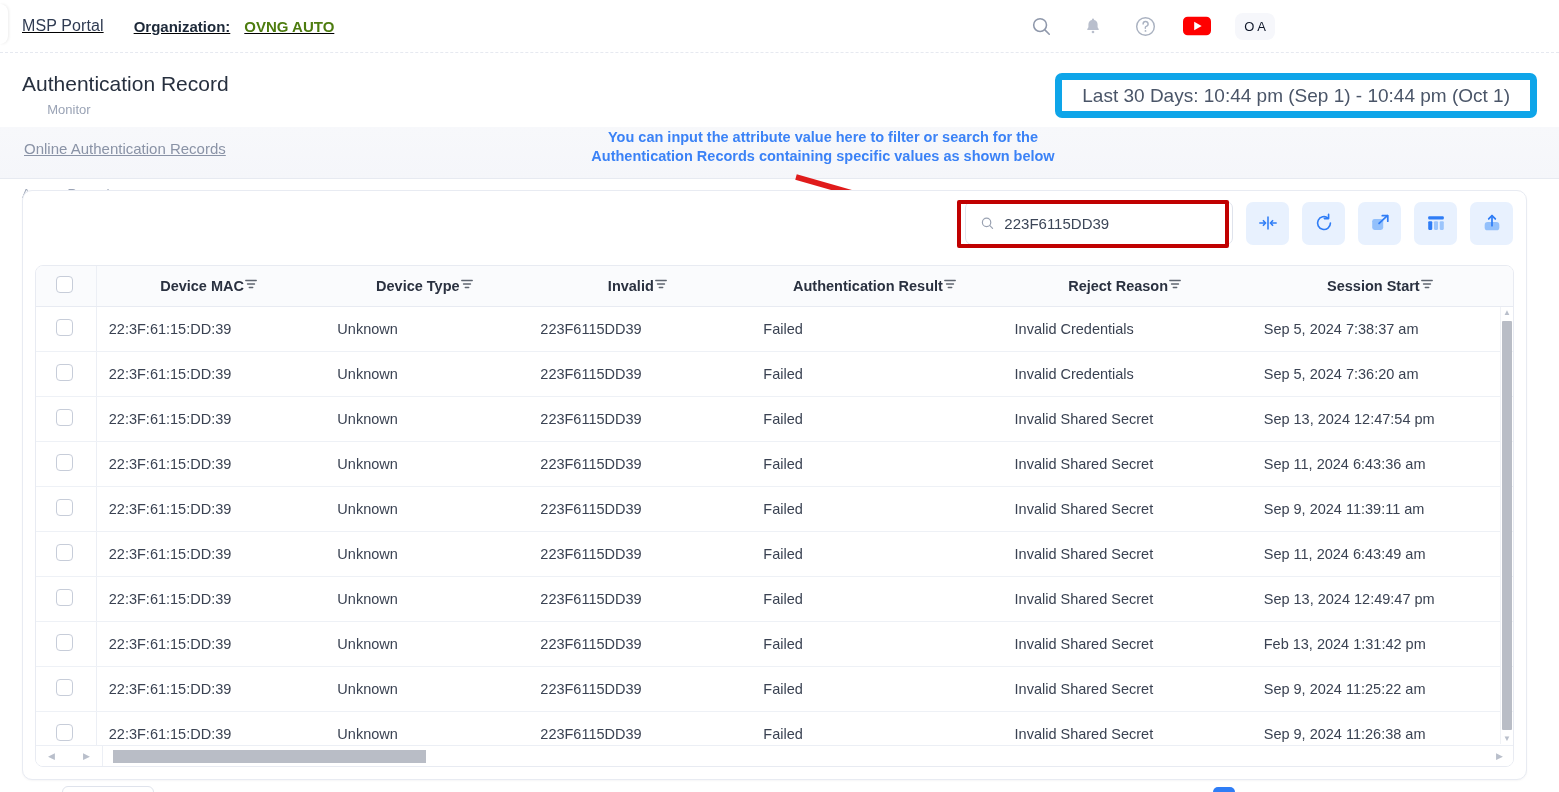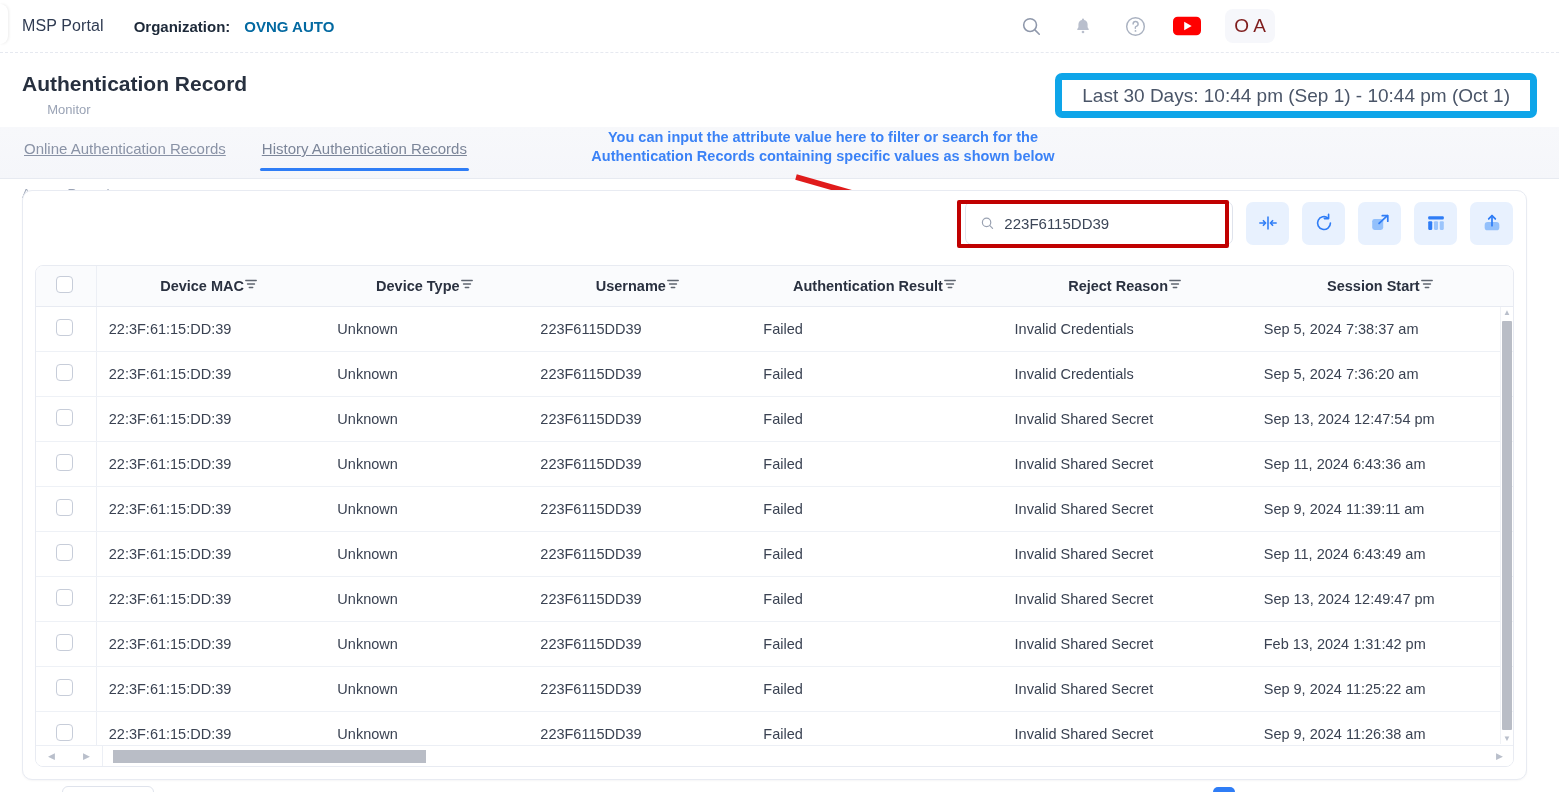--- a/index.html
+++ b/index.html
@@ -9,58 +9,58 @@
     background: #ffffff;
     font-family: "Liberation Sans", sans-serif;
     -webkit-font-smoothing: antialiased;
   }
   #app { position: relative; width: 1559px; height: 792px; background:#fff; }
 
   
   .topbar {
     position: absolute; top: 0; left: 0; width: 1293px; height: 52px;
     background: #ffffff;
-    display: flex; align-items: center;
+    display: flex; align-items: center; text-decoration: underline;
   }
   .topbar-left { display: flex; align-items: center; padding-left: 22px; }
   .tab-nub {
     position:absolute; left:0; top:4px; width:8px; height:40px;
     border-radius:0 8px 8px 0; background:#fff;
     box-shadow: 1px 0 3px rgba(0,0,0,0.08);
   }
   .msp-portal {
     font-size: 16px; color: #2f3b52; letter-spacing: .1px;
   }
   .org-wrap { margin-left: 30px; font-size: 15px; display:flex; gap:14px; }
   .org-label { color: #1d2939; font-weight: 700; }
-  .org-value { color: #0369a1; font-weight: 700; }
+  .org-value { color: #4d7c0f; font-weight: 700; }
 
   .topbar-right {
     position: absolute; right: 18px; top: 0; height: 52px;
     display: flex; align-items: center; gap: 24px;
   }
   .ico-btn {
     width: 28px; height: 28px; display:flex; align-items:center; justify-content:center;
     cursor: pointer;
   }
   .avatar-chip {
     background:#f6f7fb; border-radius:8px; padding: 6px 9px;
     display:flex; align-items:center; gap:7px; cursor:pointer;
   }
-  .avatar-chip span { font-size: 19px; color:#7f1d1d; font-weight:400; }
+  .avatar-chip span { font-size: 13px; color:#0f172a; font-weight:400; }
 
   
   .pagehead {
     position:absolute; top:52px; left:0; width:1559px; height:75px;
     background:#fff;
     border-top: 1px dashed #e6e9f0;
   }
   .page-title {
     position:absolute; left:22px; top:19px;
-    font-size: 21px; color:#27303f; font-weight: 700;
+    font-size: 21px; color:#27303f; font-weight: 400;
   }
   .breadcrumb {
     position:absolute; left:22px; top:49px;
     font-size: 13px; color:#9aa3b5;
     display:flex; gap:6px; align-items:center;flex-direction:column;
   }
   .breadcrumb .sep { color:#c2c8d4; }
   .crumb { cursor:pointer; }
   .crumb.last { cursor:default; }
 
@@ -269,21 +269,20 @@
       <span class="crumb">Network</span>
       <span class="sep">-</span>
       <span class="crumb last">Access Records</span>
     </div>
     <div class="daterange">Last 30 Days: 10:44 pm (Sep 1) - 10:44 pm (Oct 1)</div>
   </div>
 
   <div class="tabstrip">
     <div class="tabs">
       <div class="tab">Online Authentication Records</div>
-      <div class="tab active">History Authentication Records</div>
     </div>
   </div>
 
   <div class="annot">You can input the attribute value here to filter or search for the
 Authentication Records containing specific values as shown below</div>
   <svg class="arrow-svg" width="200" height="80">
     <defs>
       <marker id="ah" markerWidth="7" markerHeight="7" refX="1.5" refY="3.5" orient="auto">
         <polygon points="0,0 7,3.5 0,7" fill="#e01b1b"></polygon>
       </marker>
@@ -380,21 +379,21 @@
                   <svg width="14" height="14" viewBox="0 0 16 16">
                     <line x1="2" y1="4" x2="14" y2="4" stroke="#2b3340" stroke-width="1.5" stroke-linecap="round"></line>
                     <line x1="4" y1="8" x2="12" y2="8" stroke="#2b3340" stroke-width="1.5" stroke-linecap="round"></line>
                     <line x1="6" y1="12" x2="10" y2="12" stroke="#2b3340" stroke-width="1.5" stroke-linecap="round"></line>
                   </svg>
                 </span>
               </div>
             </th>
             <th>
               <div class="thinner">
-                <span>Username</span>
+                <span>Invalid</span>
                 <span class="filter-ico">
                   <svg width="14" height="14" viewBox="0 0 16 16">
                     <line x1="2" y1="4" x2="14" y2="4" stroke="#2b3340" stroke-width="1.5" stroke-linecap="round"></line>
                     <line x1="4" y1="8" x2="12" y2="8" stroke="#2b3340" stroke-width="1.5" stroke-linecap="round"></line>
                     <line x1="6" y1="12" x2="10" y2="12" stroke="#2b3340" stroke-width="1.5" stroke-linecap="round"></line>
                   </svg>
                 </span>
               </div>
             </th>
             <th>

